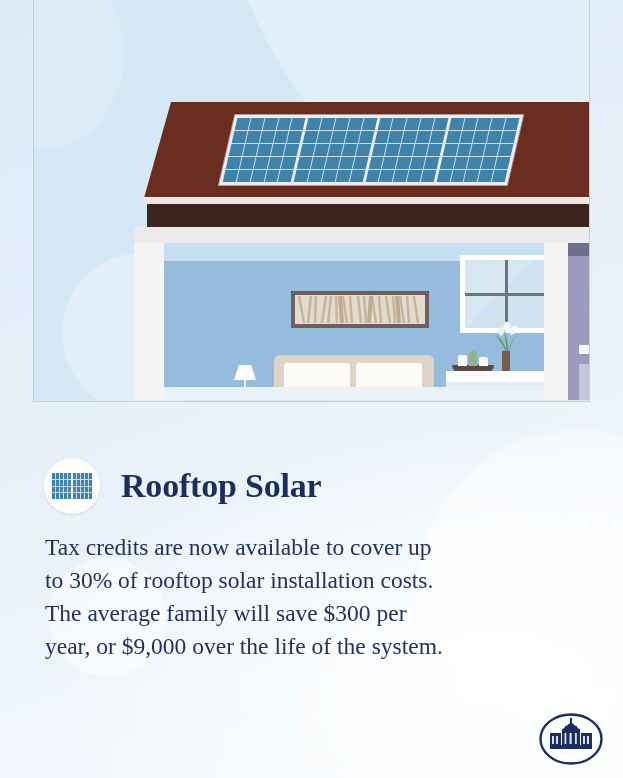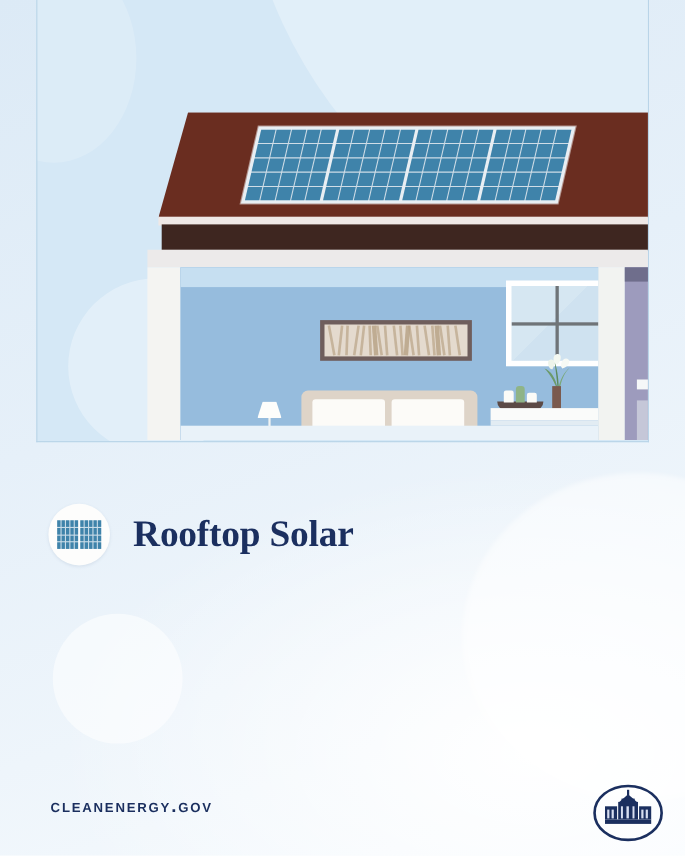--- a/index.html
+++ b/index.html
@@ -730,22 +730,27 @@
             <div class="badge-cell" style="background: rgb(63, 131, 170);"></div>
             <div class="badge-cell" style="background: rgb(63, 131, 170);"></div>
             <div class="badge-cell" style="background: rgb(63, 131, 170);"></div>
             <div class="badge-cell" style="background: rgb(63, 131, 170);"></div>
           </div>
       </div>
     </div>
     <div id="page-title">Rooftop Solar</div>
   </div>
 
-
-  <div id="footer-brand">CleanEnergy.Gov</div>
+  <div id="body-copy">
+    <p>Tax credits are now available to cover up</p>
+    <p>to 30% of rooftop solar installation costs.</p>
+    <p>The average family will save $300 per</p>
+    <p>year, or $9,000 over the life of the system.</p>
+  </div>
+
 
   <div id="footer-seal">
     <svg width="66" height="54" viewBox="0 0 66 54">
       <ellipse cx="33" cy="27" rx="30.5" ry="24.5" fill="none" stroke="#1b2f5f" stroke-width="2.4"></ellipse>
       <g fill="#1b2f5f">
         <rect x="12" y="33" width="42" height="4"></rect>
         <rect x="12" y="21" width="11" height="12"></rect>
         <rect x="43" y="21" width="11" height="12"></rect>
         <rect x="24" y="17" width="18" height="16"></rect>
         <polygon points="33,10 25,17 41,17"></polygon>

